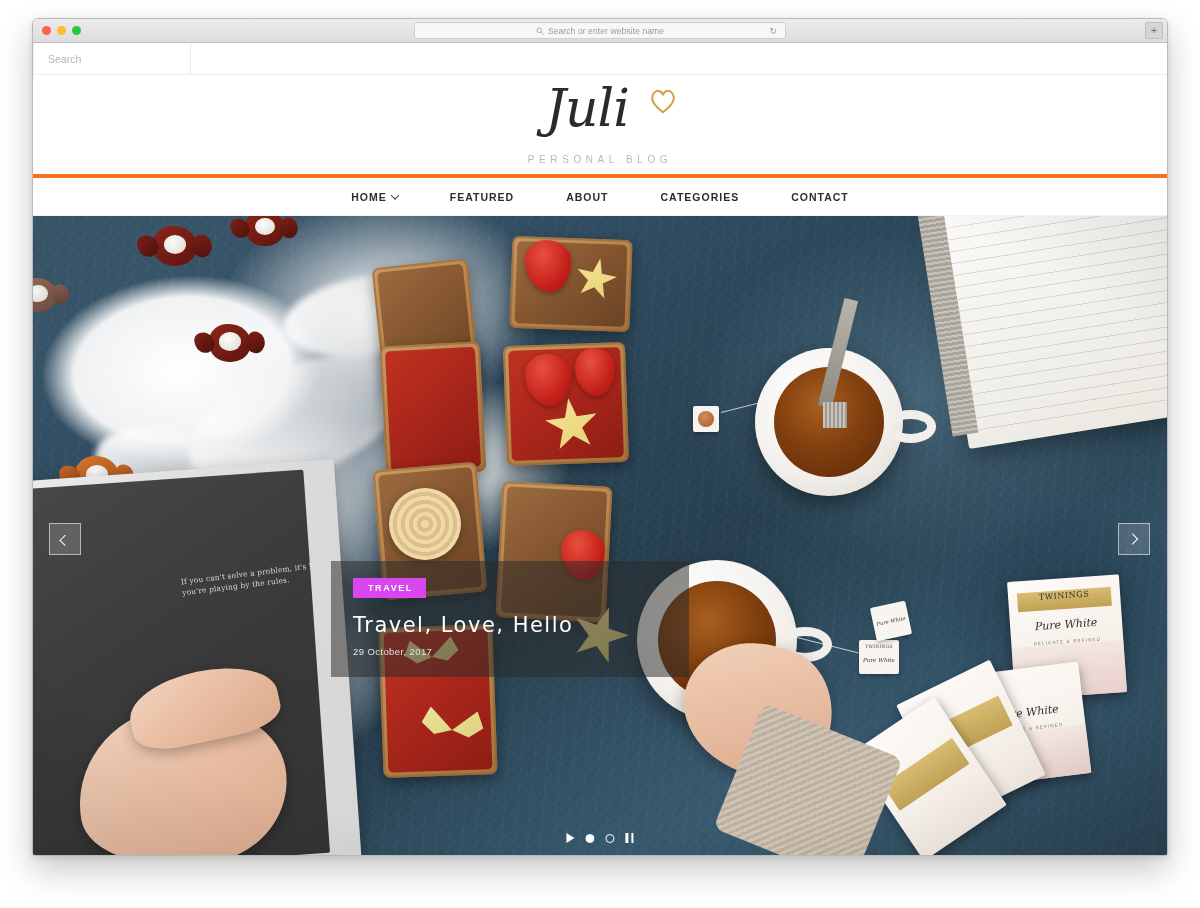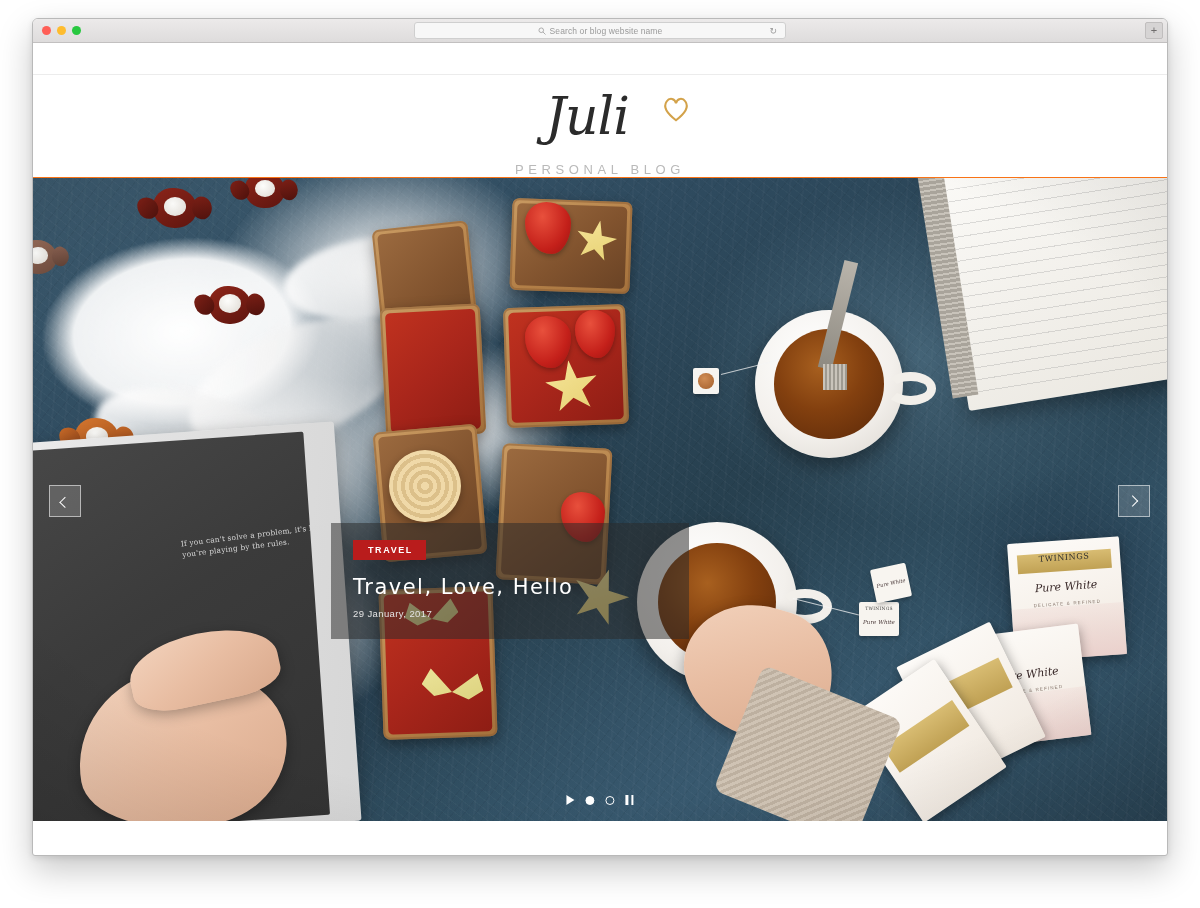--- a/index.html
+++ b/index.html
@@ -147,22 +147,22 @@
 
   .topbar-tail { flex: 1; }
 
   
   .logo-band {
     height: 103px;
     background: #ffffff;
     display: flex;
     flex-direction: column;
     align-items: center;
-    justify-content: flex-end;
-    border-bottom: 1px solid #f97316;
+    justify-content: center;
+    border-bottom: 4px solid #f97316;
   }
   .logo-wrap {
     position: relative;
     display: flex;
     flex-direction: column;
     align-items: center;
   }
   .logo-script {
     position: relative;
     font-family: "DejaVu Serif", serif;
@@ -175,21 +175,21 @@
   }
   .logo-heart {
     position: absolute;
     right: -6px;
     top: 2px;
     width: 30px;
     height: 30px;
   }
   .logo-tagline {
     margin-top: 20px;
-    font-size: 13px;
+    font-size: 10px;
     letter-spacing: 4.6px;
     color: #b9b9b9;
     font-family: "Liberation Sans", sans-serif;
   }
 
   
   .main-nav {
     height: 38px;
     background: #ffffff;
     display: flex;
@@ -497,21 +497,21 @@
   .slide-caption {
     position: absolute;
     left: 298px;
     top: 345px;
     width: 358px;
     padding: 16px 22px 20px 22px;
     background: rgba(42,42,42,0.52);
   }
   .cat-badge {
     display: inline-block;
-    background: #b91c1c;
+    background: #d946ef;
     color: #ffffff;
     font-size: 9px;
     font-weight: bold;
     letter-spacing: 1.6px;
     padding: 5px 13px 5px 15px;
   }
   .slide-title {
     margin-top: 15px;
     font-size: 21px;
     color: #ffffff;
@@ -594,42 +594,59 @@
       <span class="dot yellow"></span>
       <span class="dot green"></span>
     </div>
 
     <div class="url-bar">
       <div class="url-inner">
         <svg width="8" height="8" viewBox="0 0 16 16">
           <circle cx="6.5" cy="6.5" r="4.6" fill="none" stroke="#9a9a9a" stroke-width="1.6"></circle>
           <line x1="10" y1="10" x2="15" y2="15" stroke="#9a9a9a" stroke-width="1.6"></line>
         </svg>
-        <span>Search or blog website name</span>
+        <span>Search or enter website name</span>
       </div>
       <span class="url-reload">↻</span>
     </div>
 
     <div class="new-tab-btn">+</div>
   </div>
 
   <div class="site-topbar">
+    <div class="topbar-search">
+      <input type="text" placeholder="Search" style="">
+      <svg class="search-glyph" width="11" height="11" viewBox="0 0 16 16">
+        <circle cx="6.5" cy="6.5" r="4.6" fill="none" stroke="#9b9b9b" stroke-width="1.5"></circle>
+        <line x1="10" y1="10" x2="15" y2="15" stroke="#9b9b9b" stroke-width="1.5"></line>
+      </svg>
+    </div>
     <div class="topbar-tail"></div>
   </div>
 
   <div class="logo-band">
     <a class="logo-wrap">
       <span class="logo-script">Juli</span>
       <svg class="logo-heart" viewBox="0 0 32 32">
         <path d="M16 28 C6 20 2 14 6 8 C9 3.5 15 4.5 16 10 C17 4.5 23 3.5 26 8 C30 14 26 20 16 28 Z" fill="none" stroke="#d3a24a" stroke-width="2.2"></path>
       </svg>
       <span class="logo-tagline">PERSONAL BLOG</span>
     </a>
   </div>
 
+  <nav class="main-nav">
+    <a class="nav-item">
+      <span>HOME</span>
+      <i class="chev"></i>
+    </a>
+    <a class="nav-item">FEATURED</a>
+    <a class="nav-item">ABOUT</a>
+    <a class="nav-item">CATEGORIES</a>
+    <a class="nav-item">CONTACT</a>
+  </nav>
 
   <section class="hero">
 
     <div class="hero-bg"></div>
     <div class="hero-noise"></div>
 
     <div class="cloth"></div>
     <div class="cloth-fold" style="left:150px;top:150px;width:230px;height:110px;transform:rotate(-22deg);"></div>
     <div class="cloth-fold" style="left:60px;top:215px;width:200px;height:90px;transform:rotate(14deg);"></div>
     <div class="cloth-fold" style="left:250px;top:60px;width:180px;height:80px;transform:rotate(-8deg);"></div>
@@ -764,21 +781,21 @@
     <div class="hand" style="left:96px;top:455px;width:150px;height:70px;border-radius:50% 50% 30% 30%;transform:rotate(-12deg);"></div>
 
     <div class="hand" style="left:650px;top:428px;width:150px;height:130px;border-radius:50% 40% 45% 55% / 50% 55% 45% 50%;transform:rotate(16deg);"></div>
     <div class="sleeve" style="left:700px;top:510px;width:150px;height:135px;transform:rotate(22deg);"></div>
 
     <div class="hero-vignette"></div>
 
     <div class="slide-caption">
       <span class="cat-badge">TRAVEL</span>
       <h2 class="slide-title">Travel, Love, Hello</h2>
-      <div class="slide-date">29 January, 2017</div>
+      <div class="slide-date">29 October, 2017</div>
     </div>
 
     <div class="slider-arrow left">
       <span class="arrow-glyph"></span>
     </div>
     <div class="slider-arrow right">
       <span class="arrow-glyph"></span>
     </div>
 
     <div class="slider-controls">

